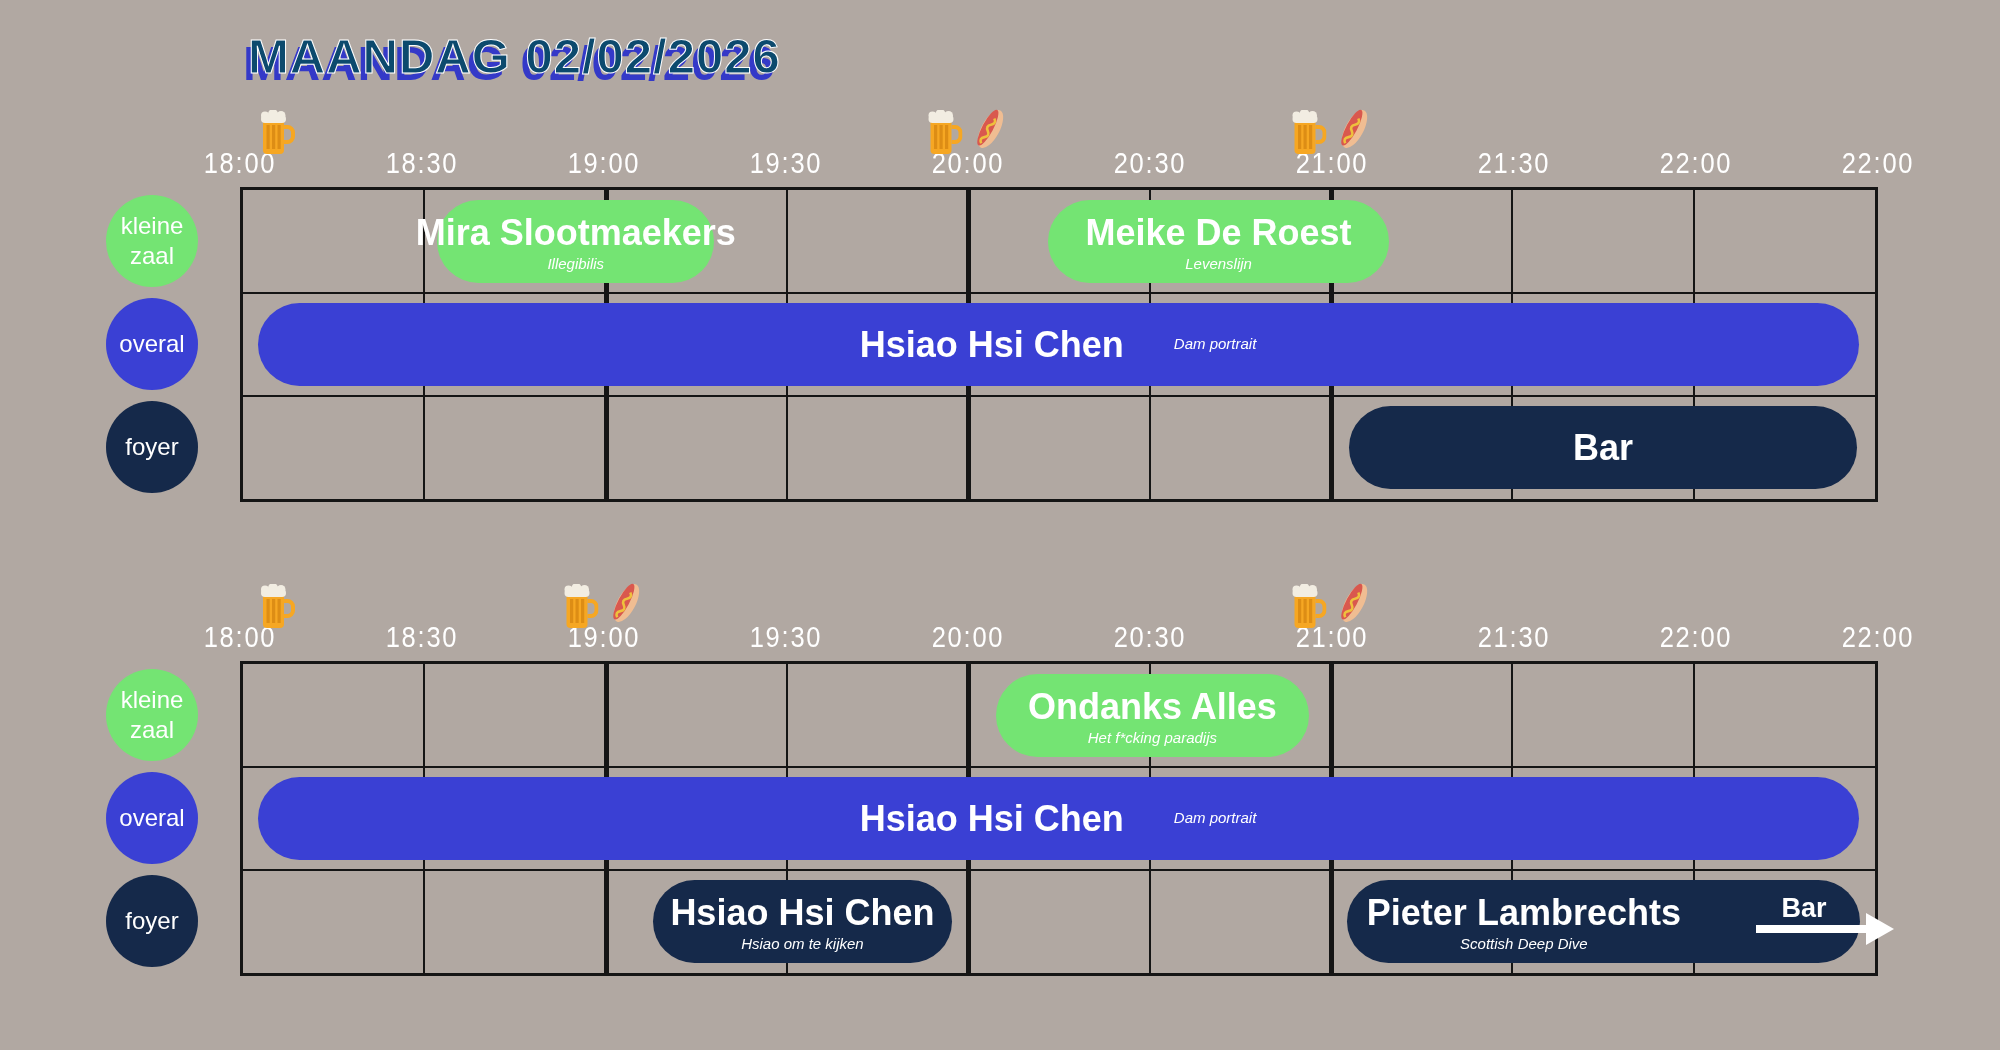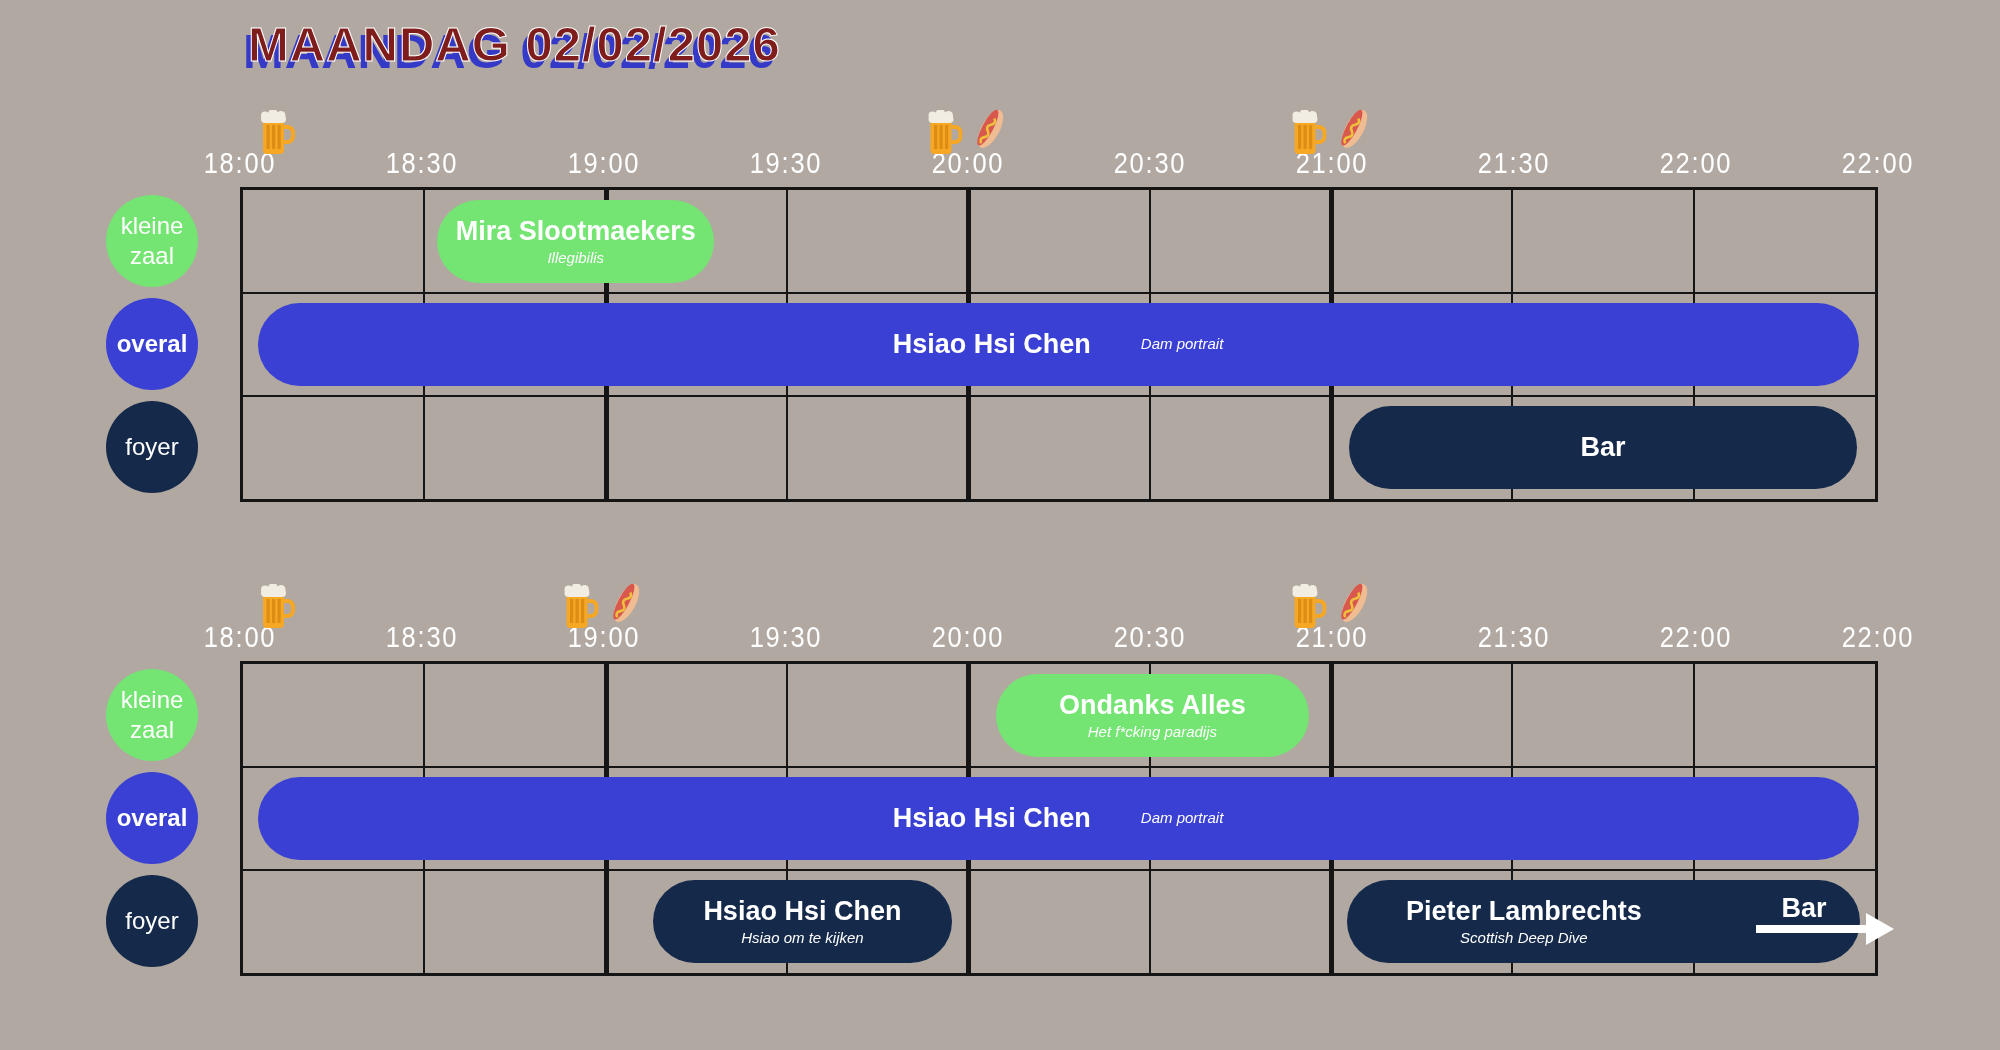--- a/index.html
+++ b/index.html
@@ -4,23 +4,23 @@
 <style>
   html,body { margin:0; padding:0; }
   #canvas {
     position:relative; width:2000px; height:1050px; overflow:hidden;
     background:var(--bg);
     font-family:"Liberation Sans","DejaVu Sans",sans-serif;
   }
   .day { position:absolute; left:0; width:2000px; height:530px; }
 
   .day-title {
-    position:absolute; left:248px; top:16px; margin:0;
+    position:absolute; left:248px; top:28px; margin:0;
     font-size:49px; font-weight:bold; letter-spacing:1px;
-    color:#7f1d1d; white-space:nowrap;
+    color:#0c4a6e; white-space:nowrap;
     -webkit-text-stroke:1px #ffffff;
   }
   .shadow-single { text-shadow:-5px 7px 0 var(--title-shadow); }
   .shadow-double { text-shadow:-5px 7px 0 var(--title-shadow), -13px 20px 0 var(--title-shadow); }
 
   .axis-label {
     position:absolute; top:147px;
     transform:translateX(-50%) scaleX(0.88);
     color:#ffffff; font-size:29px; letter-spacing:2px; white-space:nowrap;
   }
@@ -41,32 +41,32 @@
   .block {
     position:absolute; height:83px; border-radius:42px;
     display:flex; flex-direction:column; justify-content:center; align-items:center;
     color:#ffffff; z-index:3; text-align:center; box-sizing:border-box;
   }
   .block-green { background:var(--green); }
   .block-blue  { background:var(--blue); }
   .block-navy  { background:var(--navy); }
   .block.inline { flex-direction:row; gap:50px; }
   .block.shift-left { padding-right:160px;text-align:center; }
-  .b-name { font-weight:bold; font-size:27px; line-height:1.25; white-space:nowrap; }
+  .b-name { font-weight:bold; font-size:36px; line-height:1.25; white-space:nowrap; }
   .b-sub  { font-style:italic; font-size:15px; line-height:1.25; white-space:nowrap; }
   .bar-tag { position:absolute; right:34px; top:13px; font-weight:bold; font-size:27px; }
   .arrow-svg { position:absolute; right:-36px; top:30px; z-index:4; }
 
   .circle {
     position:absolute; left:106px; width:92px; height:92px; border-radius:50%;
     display:flex; align-items:center; justify-content:center; text-align:center;
     color:#ffffff; font-size:24px; line-height:1.25; padding:0 12px; box-sizing:border-box;
   }
   .circle-green { background:var(--green); }
-  .circle-blue  { background:var(--blue);font-weight:bold; }
+  .circle-blue  { background:var(--blue); }
   .circle-navy  { background:var(--navy);text-align:right; }
 </style>
 </head>
 <body>
 
 <div id="canvas">
     <section class="day" style="top: 0px;">
       <h1 class="day-title shadow-single">MAANDAG 02/02/2026</h1>
       <span class="axis-label" style="left: 240px;">18:00</span>
       <span class="axis-label" style="left: 422px;">18:30</span>
@@ -145,20 +145,24 @@
         <div class="vline" style="left: 55.5556%;"></div>
         <div class="vline vline-thick" style="left: 66.6667%;"></div>
         <div class="vline" style="left: 77.7778%;"></div>
         <div class="vline" style="left: 88.8889%;"></div>
         <div class="hline" style="top: calc(33.3333% - 1px);"></div>
         <div class="hline" style="top: calc(66.6667% - 1px);"></div>
         <div class="block block-green" style="left: 11.8889%; width: 17%; top: calc(0% + 10px);">
           <div class="b-name">Mira Slootmaekers</div>
           <div class="b-sub">Illegibilis</div>
         </div>
+        <div class="block block-green" style="left: 49.3333%; width: 20.8889%; top: calc(0% + 10px);">
+          <div class="b-name">Meike De Roest</div>
+          <div class="b-sub">Levenslijn</div>
+        </div>
         <div class="block block-blue inline" style="left: 0.888889%; width: 98.1111%; top: calc(33.3333% + 10px);">
           <div class="b-name">Hsiao Hsi Chen</div>
           <div class="b-sub">Dam portrait</div>
         </div>
         <div class="block block-navy" style="left: 67.7778%; width: 31.1111%; top: calc(66.6667% + 10px);">
           <div class="b-name">Bar</div>
         </div>
       </div>
       <div class="circle circle-green" style="top: 195px;">
         <span>kleine zaal</span>

